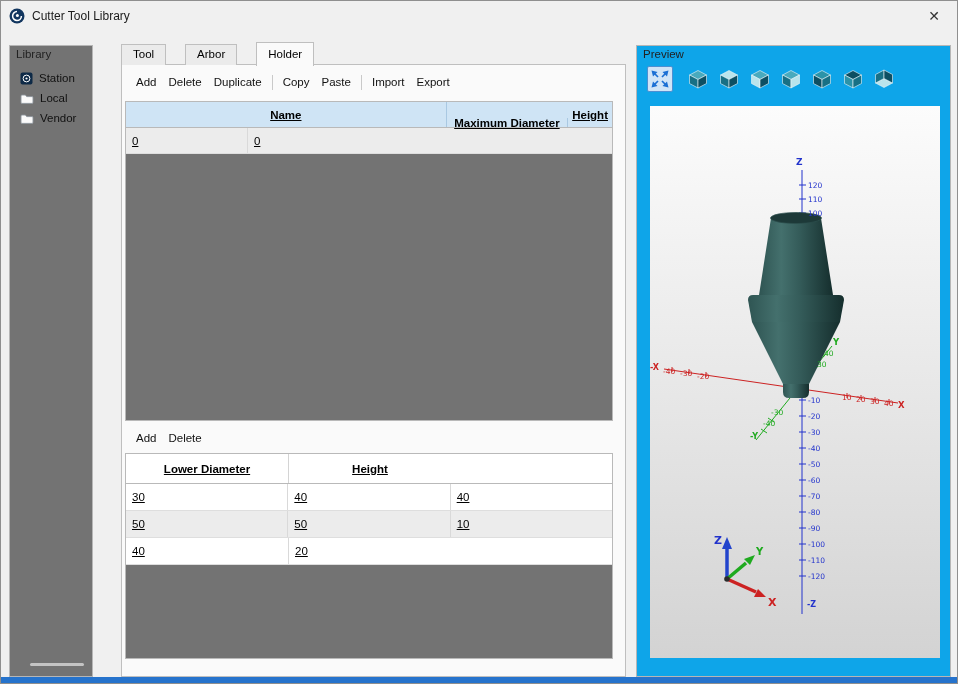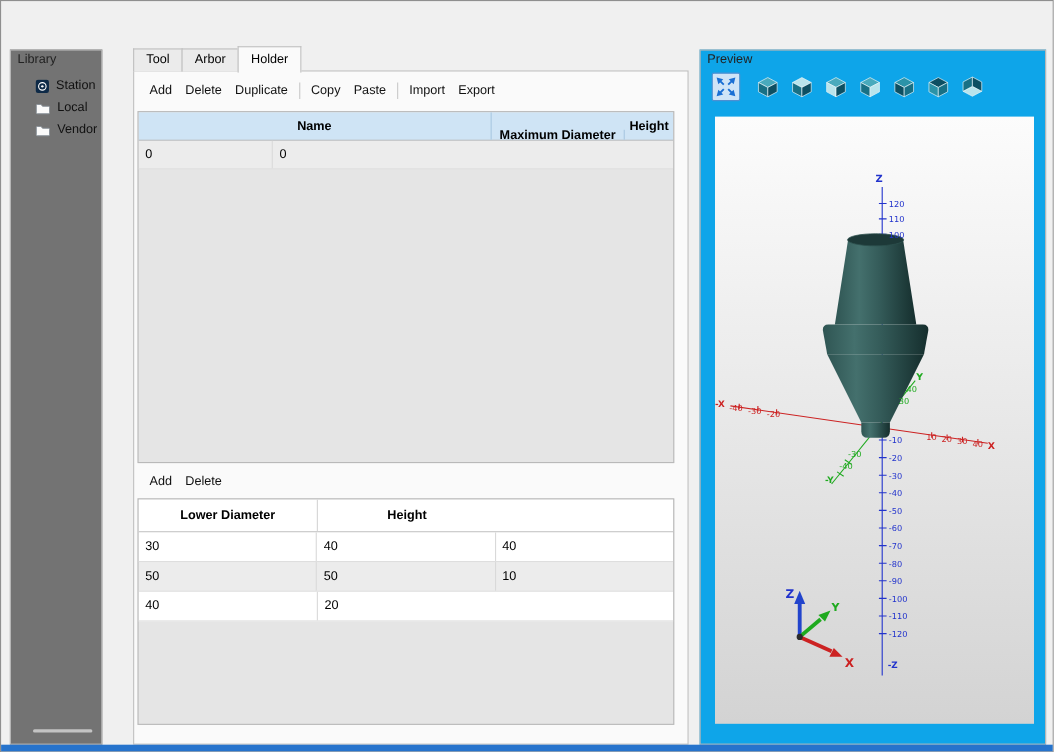--- a/index.html
+++ b/index.html
@@ -12,35 +12,35 @@
   .titlebar .title { font-size:12px; color:#1a1a1a; margin-left:7px; }
   .close-btn { margin-left:auto; width:30px; height:26px; display:flex; align-items:center; justify-content:center; font-size:14px; color:#333; cursor:pointer; }
 
   
   .groupbox { position:absolute; border:1px solid #b6b6b6; }
   .gb-label { position:absolute; top:2px; left:6px; font-size:11.5px; color:#222; }
 
   
   .library-box { left:8px; top:44px; width:84px; height:632px; background:#737373; }
   .tree { position:absolute; top:22px; left:0; right:0; }
-  .tree-item { display:flex; align-items:center; gap:6px; height:20px; padding-left:22px; font-size:11.5px; color:#111; cursor:pointer; }
+  .tree-item { display:flex; align-items:center; gap:6px; height:20px; padding-left:10px; font-size:11.5px; color:#111; cursor:pointer; }
   .resize-handle { position:absolute; bottom:10px; left:20px; width:54px; height:3px; background:#c4c4c4; border-radius:2px; }
 
   
-  .tabbar { position:absolute; left:120px; top:41px; height:23px; display:flex; align-items:flex-end; z-index:3; }
+  .tabbar { position:absolute; left:120px; top:41px; height:23px; display:flex; align-items:flex-end; z-index:3;gap:20px; }
   .tab { height:21px; padding:3px 11px 0 11px; font-size:11.5px; background:#ebebeb; border:1px solid #bfbfbf; border-bottom:none; margin-right:-1px; cursor:pointer; }
   .tab.active { height:24px; padding-top:5px; background:#fafafa; margin-bottom:-1px; z-index:4; }
   .pane { position:absolute; left:120px; top:63px; width:505px; height:613px; background:#fafafa; border:1px solid #bfbfbf; }
 
   .toolbar { position:absolute; left:8px; display:flex; align-items:center; }
   .tb-btn { font-size:11.5px; color:#111; padding:3px 6px; cursor:pointer; border-radius:2px; }
   .tb-sep { width:1px; height:15px; background:#c9c9c9; margin:0 4px; }
 
   
-  .dtable { position:absolute; background:#e5e5e5; border:1px solid #b9b9b9; overflow:hidden; }
+  .dtable { position:absolute; background:#737373; border:1px solid #b9b9b9; overflow:hidden;text-decoration:underline; }
   .t-head { display:flex; border-bottom:1px solid #b9b9b9; }
   .t-head .cell { font-weight:bold; font-size:11.5px; display:flex; align-items:center; justify-content:center; }
   .t-row { display:flex; border-bottom:1px solid #dedede; }
   .t-row .cell { font-size:11.5px; display:flex; align-items:center; padding-left:6px; }
   .holder-head { background:#cfe4f5; height:26px; }
   .holder-head .cell { border-right:1px solid #a9c8e2; }
   .holder-head .cell:last-child { border-right:none; }
   .holder-row { height:26px; background:#ececec; }
   .holder-row .cell { border-right:1px solid #d9d9d9; }
   .holder-row .cell:last-child { border-right:none; }
@@ -63,20 +63,29 @@
   .vp-svg text { font-family:"DejaVu Sans", sans-serif; }
   .zl { fill:#2233cc; } .xl { fill:#cc2222; } .yl { fill:#1faa1f; }
 
   .bottom-strip { position:absolute; left:0; right:0; bottom:0; height:6px; background:#2673cc; }
 </style>
 </head>
 <body>
 
 <div class="window">
 
+  <div class="titlebar">
+    <svg width="16" height="16" viewBox="0 0 16 16">
+      <circle cx="8" cy="8" r="7.5" fill="#12365f"></circle>
+      <path d="M8,3.6 a4.4,4.4 0 1 0 4.4,4.4" stroke="#ffffff" stroke-width="1.5" fill="none"></path>
+      <circle cx="8.4" cy="7.6" r="1.5" fill="#ffffff"></circle>
+    </svg>
+    <span class="title">Cutter Tool Library</span>
+    <span class="close-btn">✕</span>
+  </div>
 
   <div class="groupbox library-box">
     <span class="gb-label">Library</span>
     <div class="tree">
       <div class="tree-item">
         <svg width="13" height="13" viewBox="0 0 13 13">
           <rect x="0.5" y="0.5" width="12" height="12" rx="2" fill="#0e2a47"></rect>
           <circle cx="6.5" cy="6.5" r="3.4" stroke="#ffffff" stroke-width="1" fill="none"></circle>
           <circle cx="6.5" cy="6.5" r="1.1" fill="#ffffff"></circle>
         </svg>

